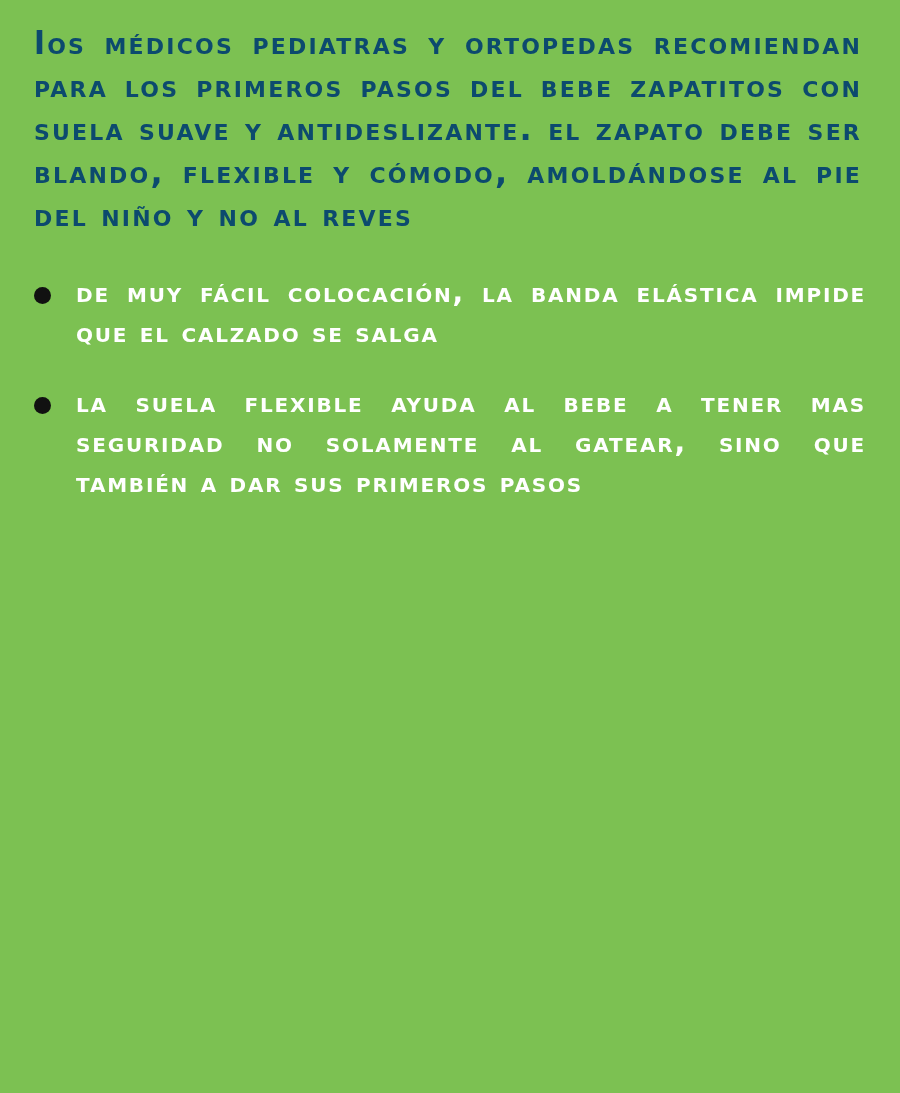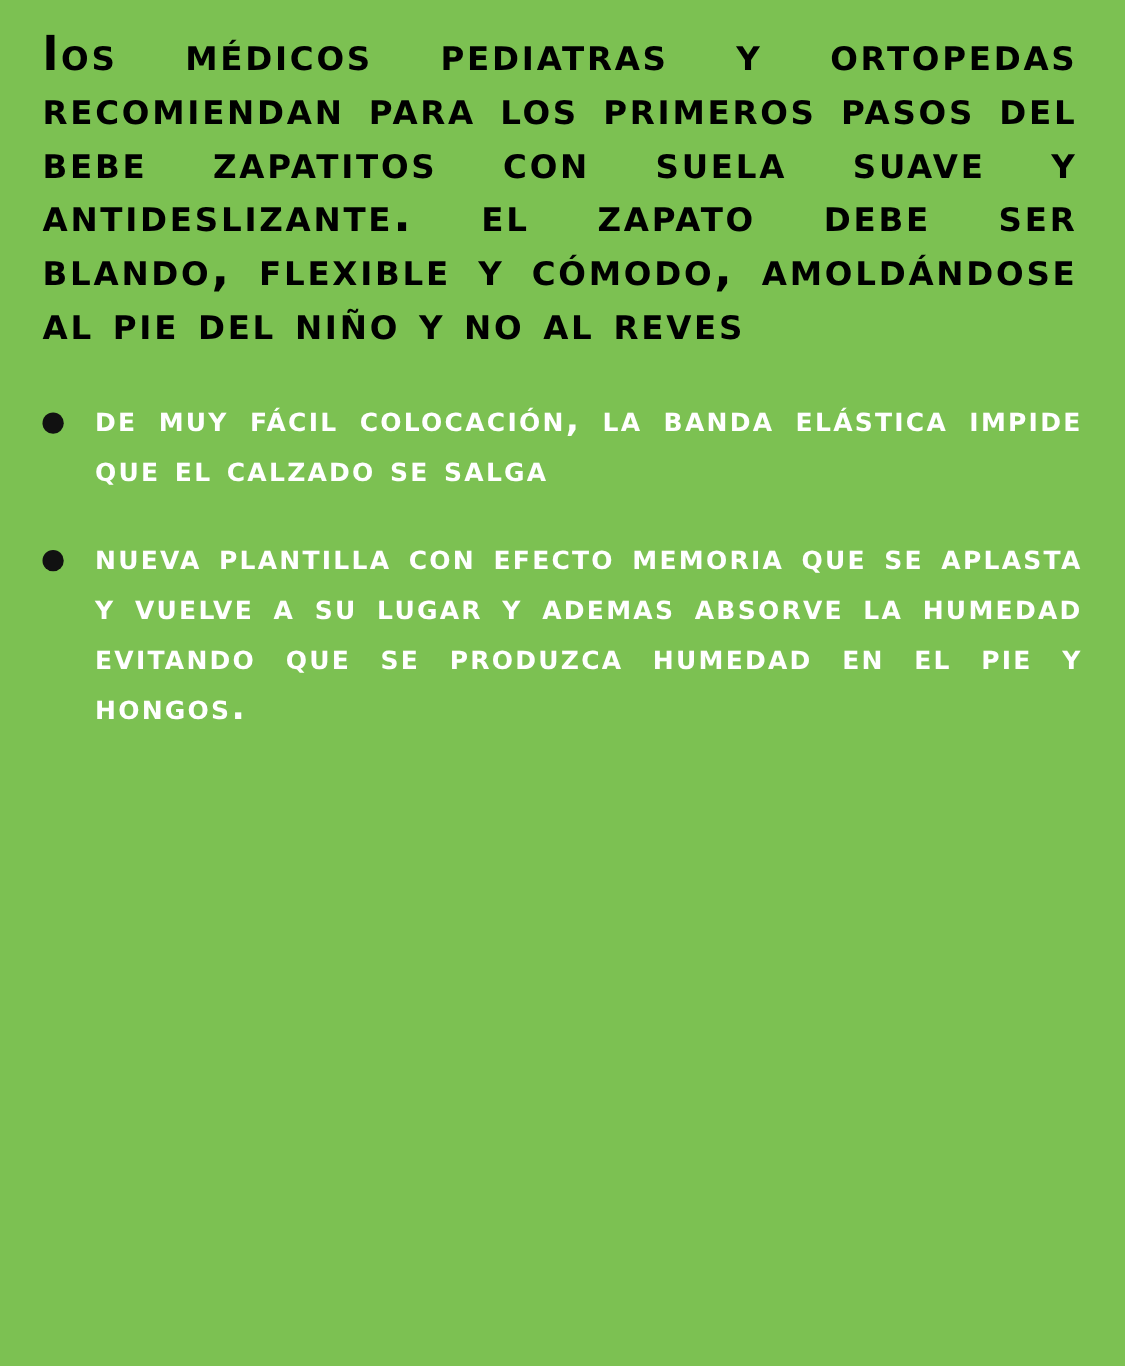--- a/index.html
+++ b/index.html
@@ -15,24 +15,24 @@
   }
   .page {
     position: relative;
     width: 900px;
     height: 1093px;
     background: #7cc152;
     box-sizing: border-box;
     padding: 22px 34px 0 34px;
   }
   .intro {
-    color: #000000;
+    color: #0c4a6e;
     font-family: "DejaVu Sans", sans-serif;
     font-weight: bold;
-    font-size: 37px;
+    font-size: 32px;
     line-height: 43px;
     letter-spacing: 2.2px;
     text-align: justify;
     text-align-last: left;
     font-variant: small-caps;
     text-transform: lowercase;
     margin: 0 0 36px 0;
     padding-right: 4px;
   }
   .intro::first-letter {
@@ -82,17 +82,17 @@
 
   <p class="intro">Los médicos pediatras y ortopedas recomiendan para los primeros pasos del bebe zapatitos con suela suave y antideslizante. El zapato debe ser blando, flexible y cómodo, amoldándose al pie del niño y no al reves</p>
 
   <ul class="bullet-list">
     <li class="bullet-item">
       <span class="bullet-dot"></span>
       <span class="bullet-text">De muy fácil colocación, la banda elástica impide que el calzado se salga</span>
     </li>
     <li class="bullet-item">
       <span class="bullet-dot"></span>
-      <span class="bullet-text">Nueva plantilla con efecto memoria que se aplasta y vuelve a su lugar y ademas absorve la humedad evitando que se produzca humedad en el pie y hongos.</span>
+      <span class="bullet-text">La suela flexible ayuda al bebe a tener mas seguridad no solamente al gatear, sino que también a dar sus primeros pasos</span>
     </li>
   </ul>
 
 </div>
 
 </body></html>

